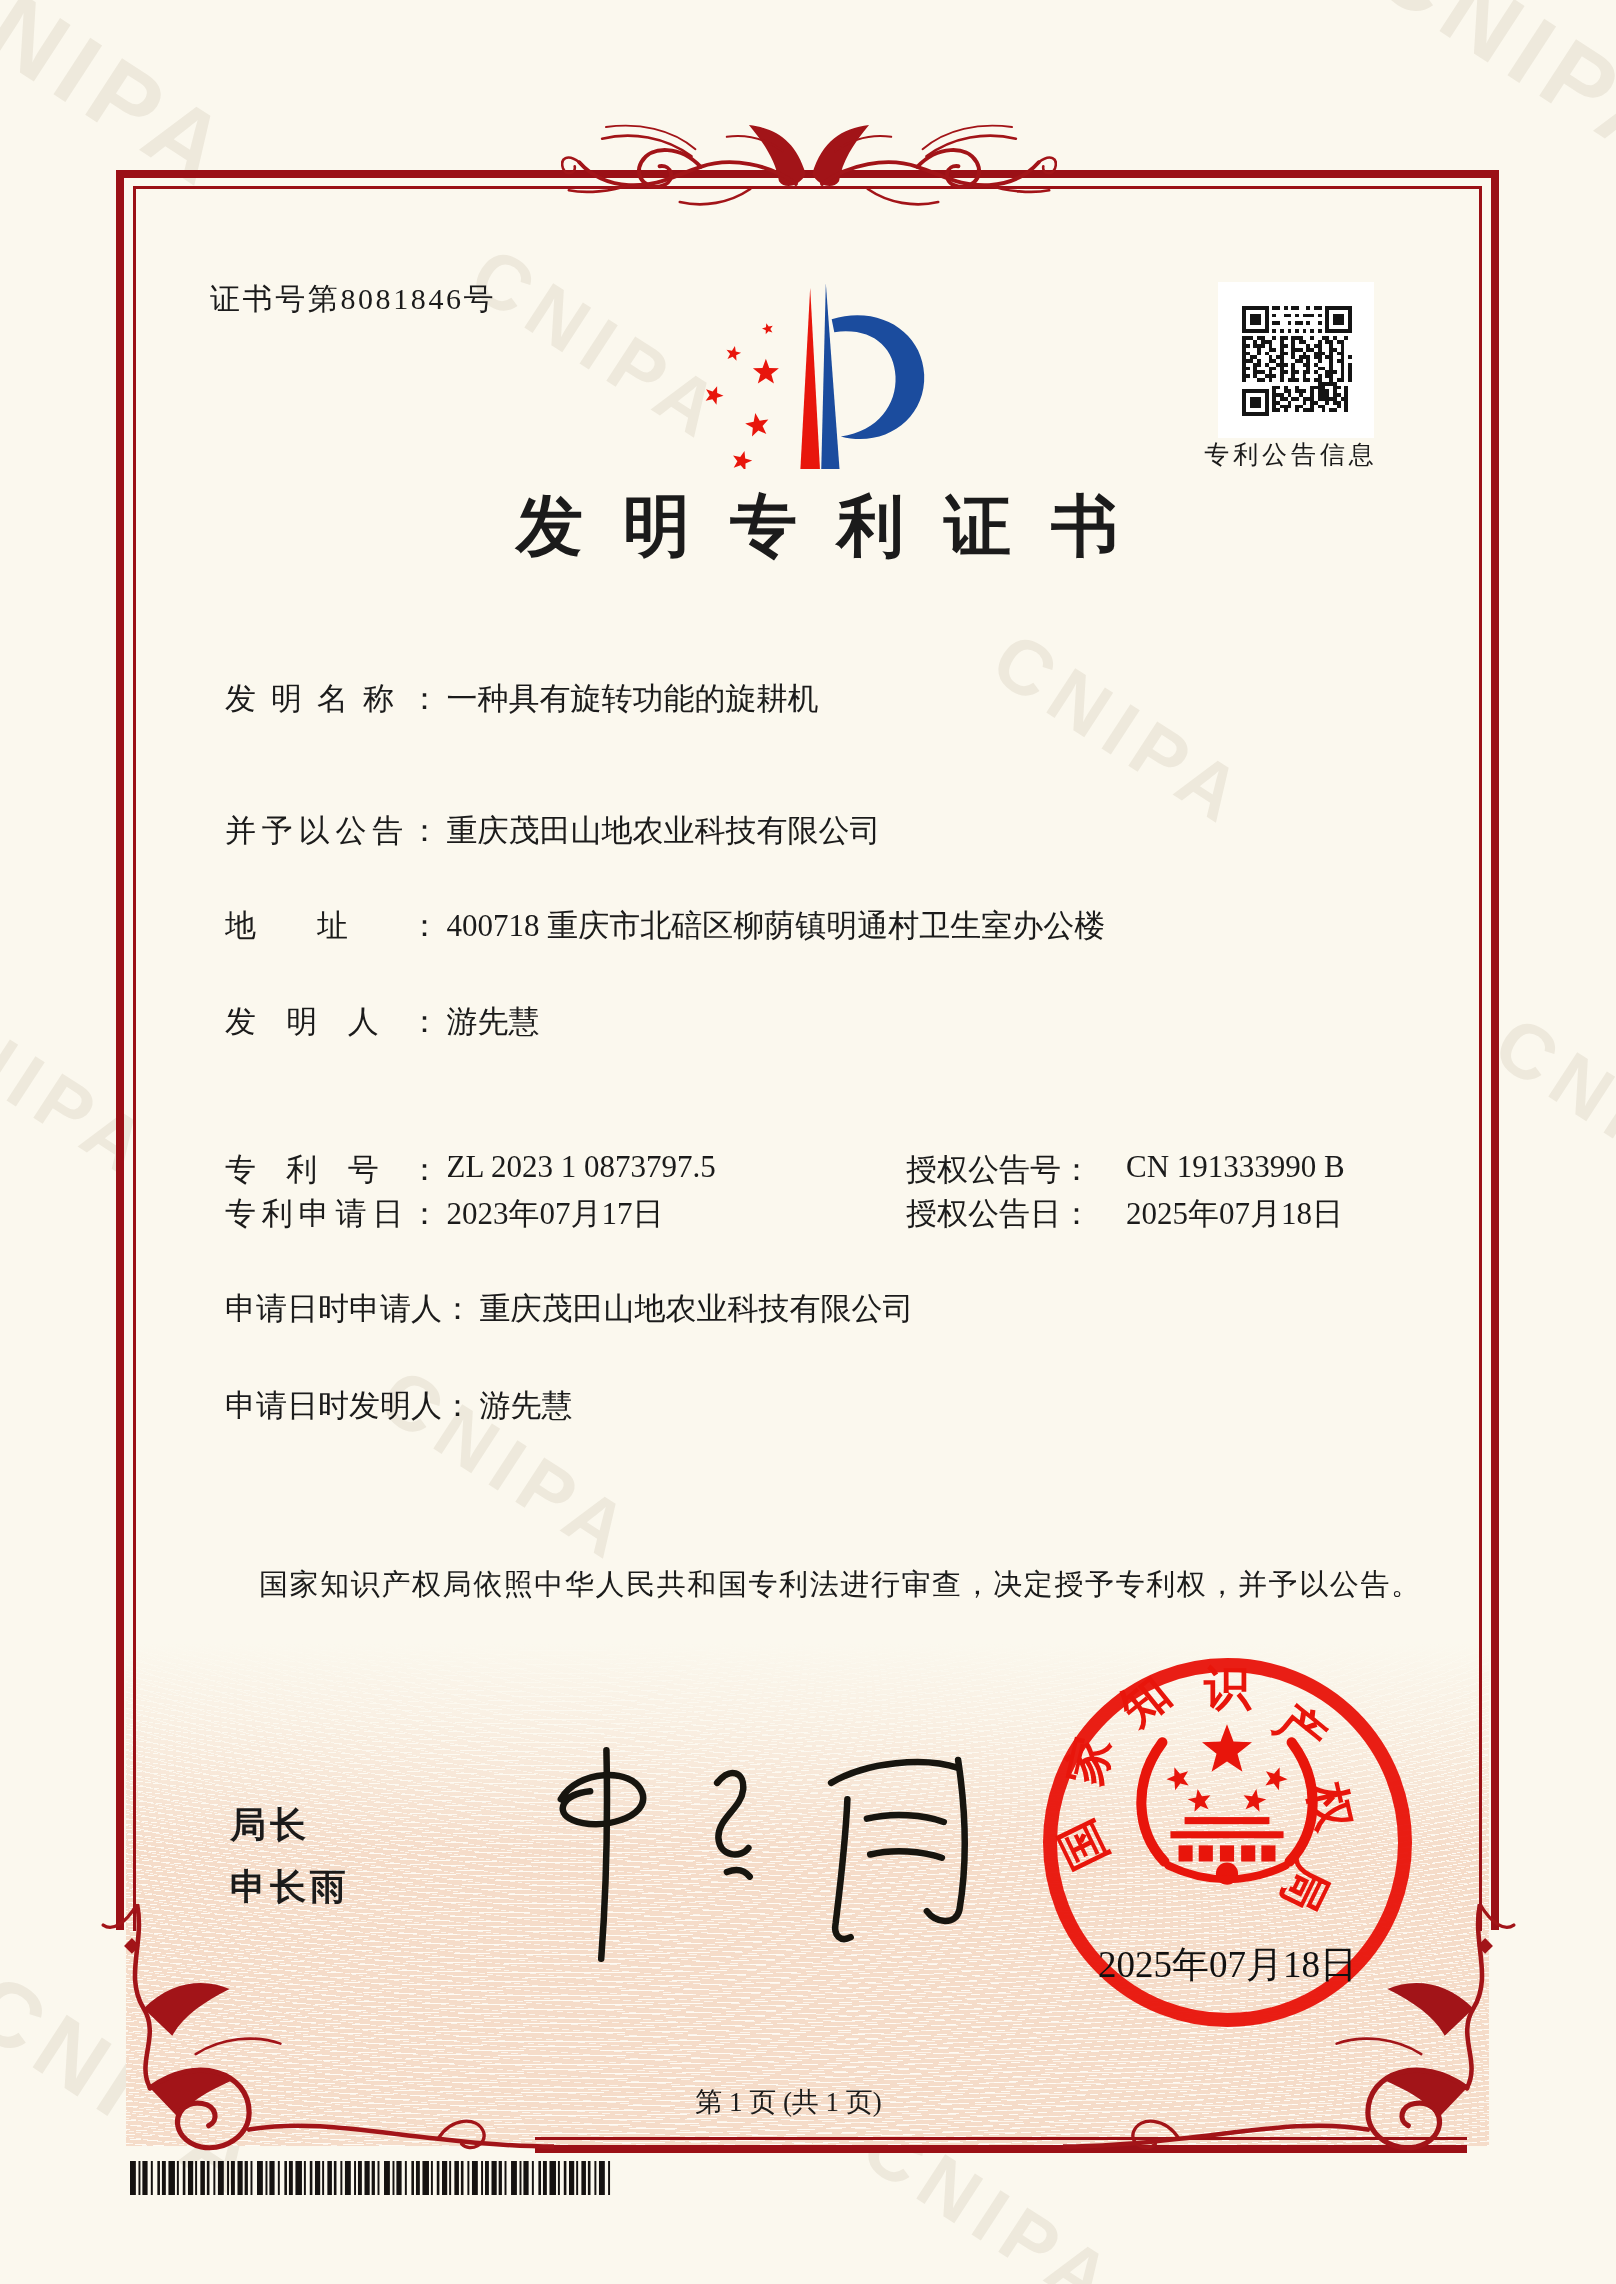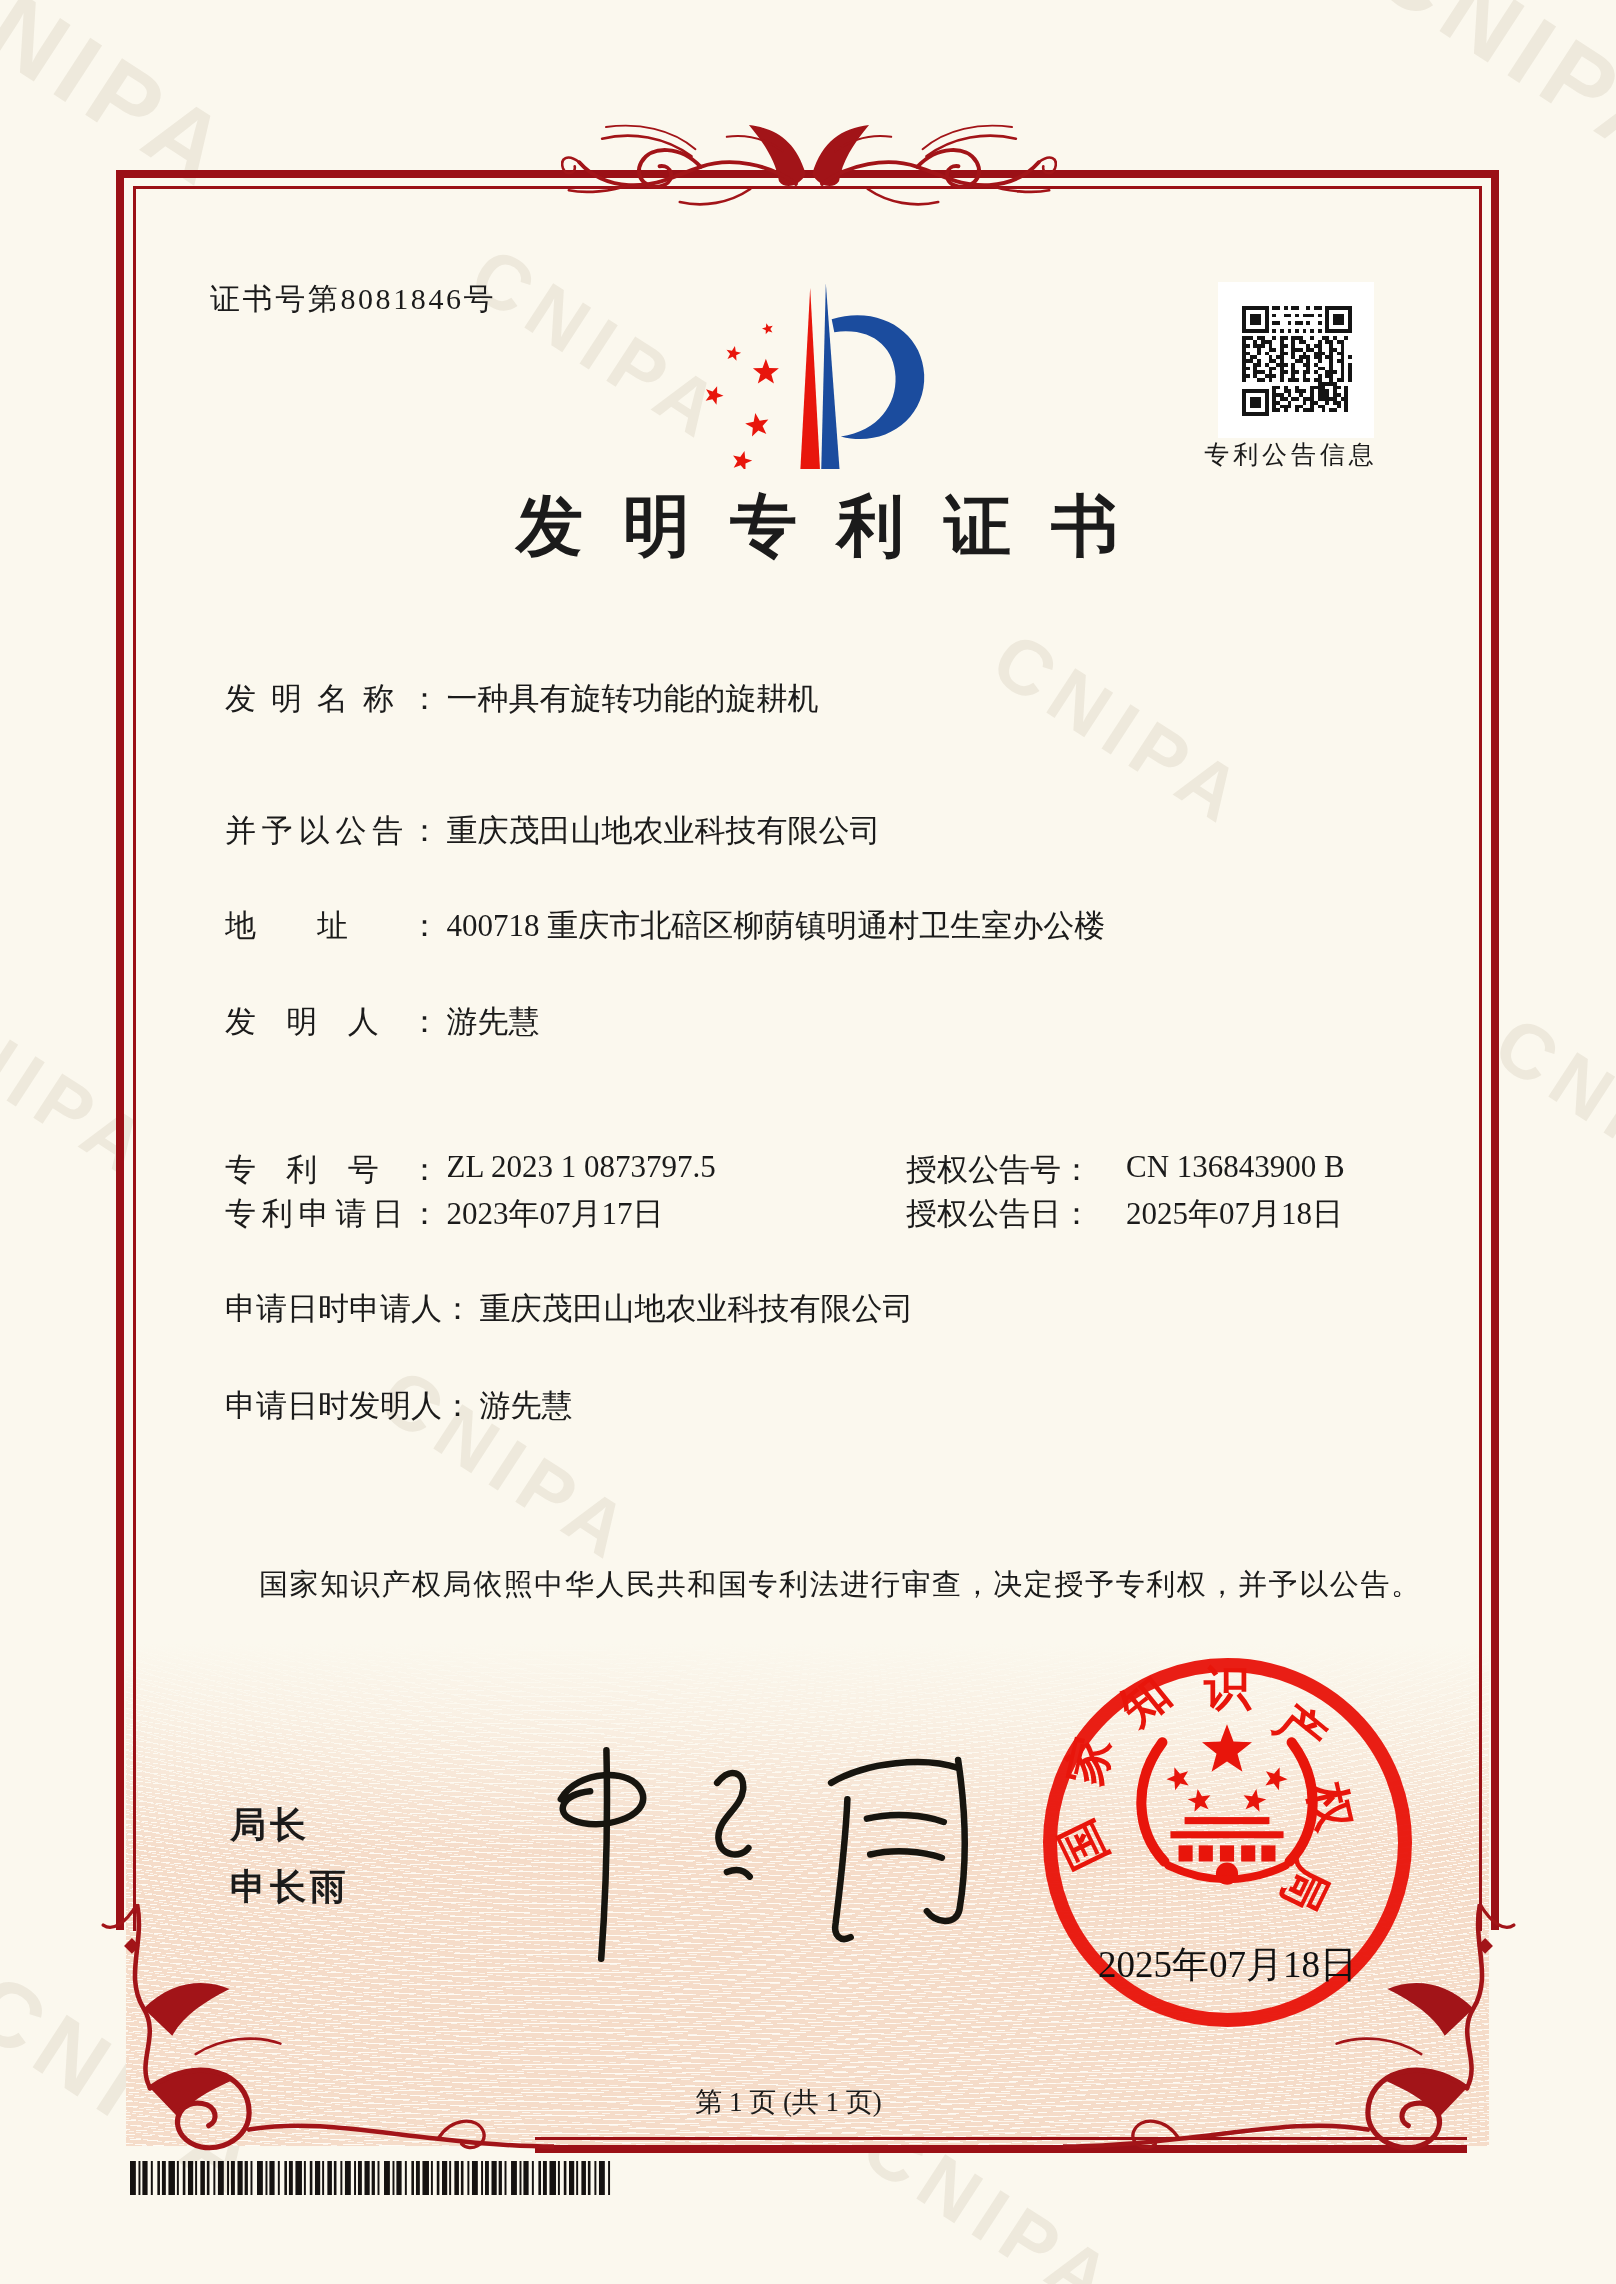--- a/index.html
+++ b/index.html
@@ -182,21 +182,21 @@
     <span class="lbl">并予以公告：</span><span class="val">重庆茂田山地农业科技有限公司</span>
   </div>
   <div class="row" style="top:905px;">
     <span class="lbl">地址：</span><span class="val">400718 重庆市北碚区柳荫镇明通村卫生室办公楼</span>
   </div>
   <div class="row" style="top:1001px;">
     <span class="lbl">发明人：</span><span class="val">游先慧</span>
   </div>
   <div class="row" style="top:1149px;">
     <span class="lbl">专利号：</span><span class="val">ZL 2023 1 0873797.5</span>
-    <span class="lbl2">授权公告号：</span><span class="val2">CN 136843900 B</span>
+    <span class="lbl2">授权公告号：</span><span class="val2">CN 191333990 B</span>
   </div>
   <div class="row" style="top:1193px;">
     <span class="lbl">专利申请日：</span><span class="val">2023年07月17日</span>
     <span class="lbl2">授权公告日：</span><span class="val2">2025年07月18日</span>
   </div>
   <div class="row" style="top:1288px;">
     <span class="lbl-n">申请日时申请人：</span><span class="val">重庆茂田山地农业科技有限公司</span>
   </div>
   <div class="row" style="top:1385px;">
     <span class="lbl-n">申请日时发明人：</span><span class="val">游先慧</span>

